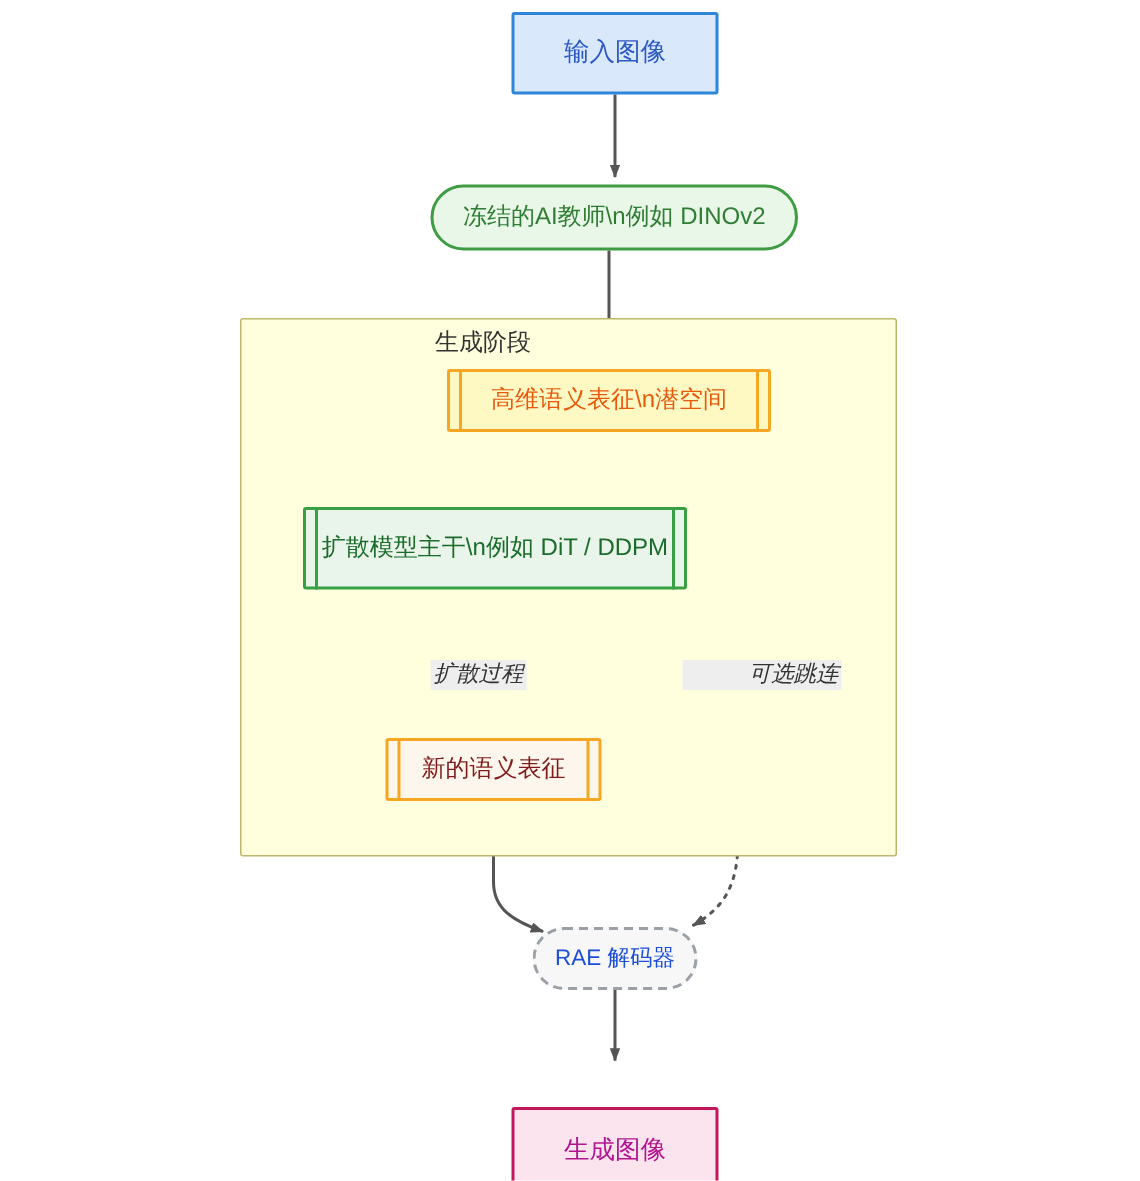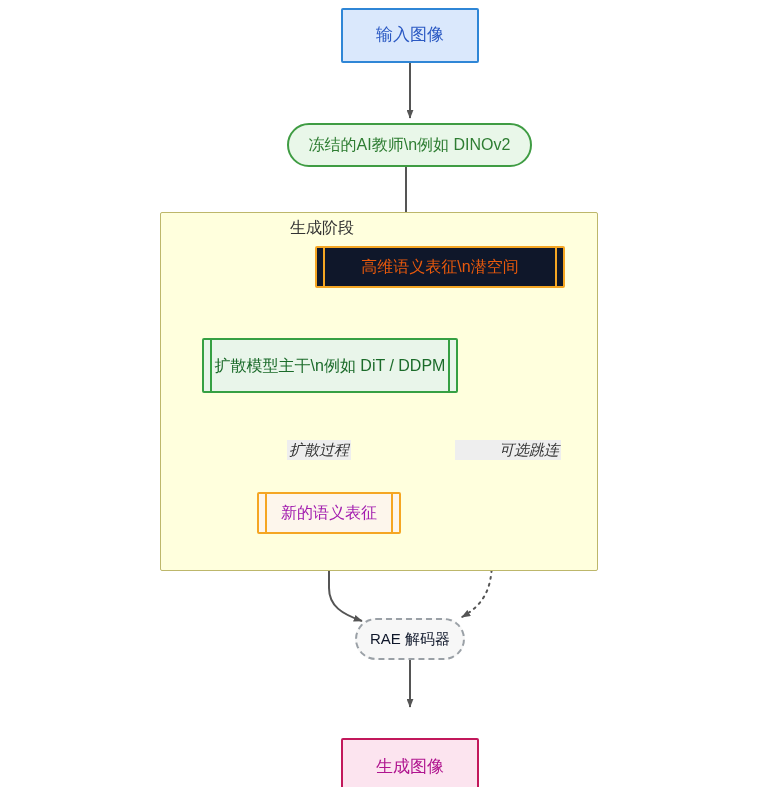--- a/index.html
+++ b/index.html
@@ -97,50 +97,49 @@
 
   #node-frozen-teacher {
     left: 287px; top: 123px; width: 245px; height: 44px;
     background: #e9f7e9;
     border-color: #3f9c43;
     color: #2e7d32;
     font-size: 16px;
   }
 
   #node-latent {
-    left: 298px; top: 246px; width: 250px; height: 42px;
-    background: #0f172a;
+    left: 298px; top: 246px; width: 216px; height: 42px;
+    background: #fef9c3;
     border-color: #f5a623;
     color: #e8590c;
     font-size: 16px;
-    margin-left: 17px;
   }
 
   #node-diffusion {
     left: 202px; top: 338px; width: 256px; height: 55px;
     background: #e9f5ea;
     border-color: #36a043;
     color: #1b6b2a;
     font-size: 16px;
   }
 
   #node-new-semantic {
     left: 257px; top: 492px; width: 144px; height: 42px;
     background: #fdf6ec;
     border-color: #f5a623;
-    color: #a21caf;
+    color: #7f1d1d;
     font-size: 16px;
   }
 
   #node-rae-decoder {
     left: 355px; top: 618px; width: 110px; height: 42px;
     background: #f7f7f7;
     border: 2px dashed #9aa0a6;
     border-radius: 999px;
-    color: #0f172a;
+    color: #1d4ed8;
     font-size: 15px;
   }
 
   #node-output-image {
     left: 341px; top: 712px; width: 138px; height: 58px;
     background: #fce4ef;
     border-color: #c2185b;
     color: #b0158f;
     font-size: 17px;
     margin-top: 26px;

